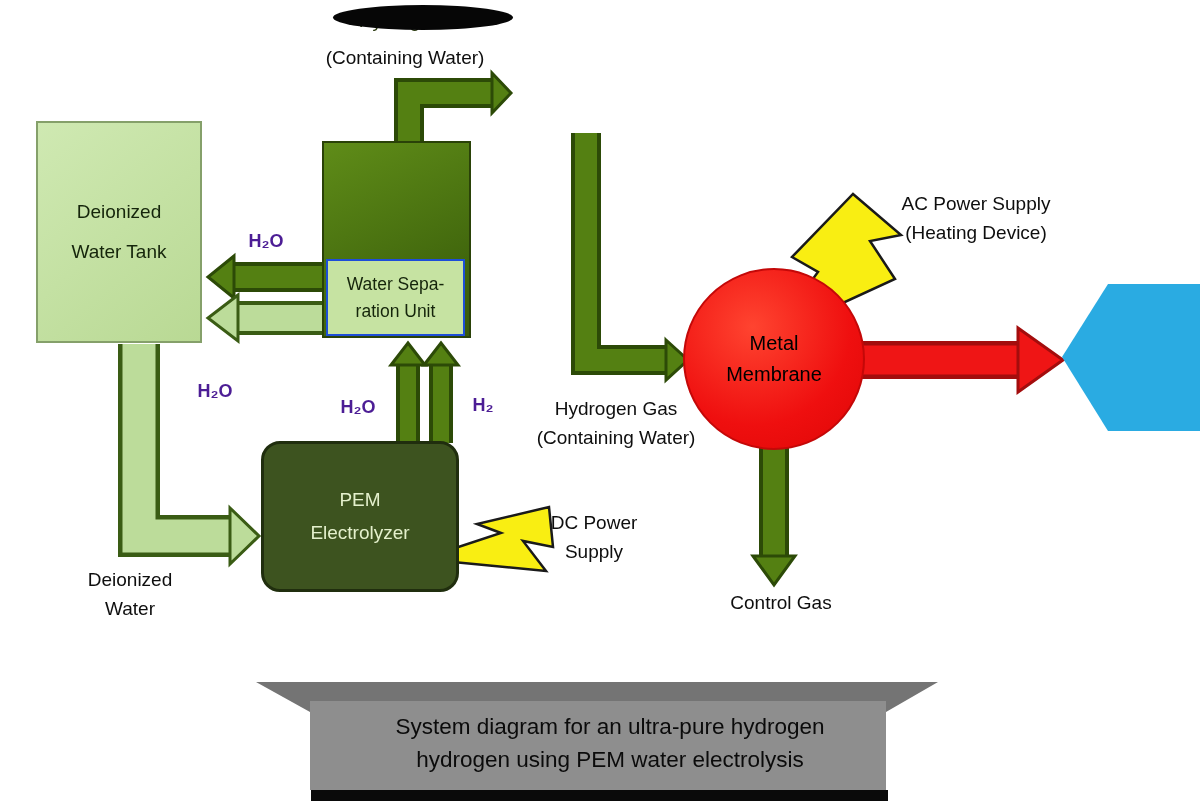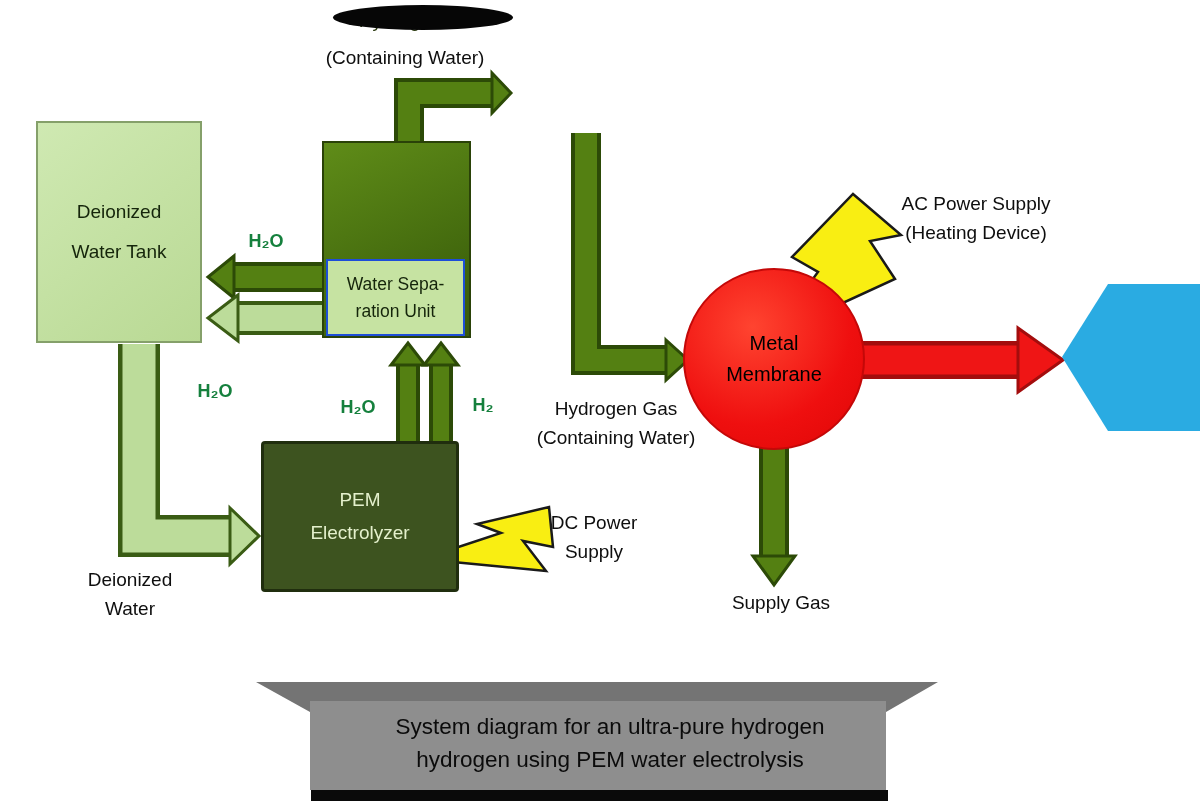--- a/index.html
+++ b/index.html
@@ -30,41 +30,41 @@
     left:326px; top:259px; width:139px; height:77px;
     background:#c6e3a2; border:2px solid #1d4ed8;
     color:#15250b; font-size:17.5px; line-height:1.5; z-index:2;
   }
   #pressure {
     left:511px; top:46px; width:136px; height:87px;
     background:linear-gradient(180deg,#5d8a16 0%, #466c0e 100%);
     border:2px solid #2a4208; color:#f3f6e2; font-size:17.5px; line-height:1.5;
   }
   #pem {
-    left:261px; top:441px; width:198px; height:151px; border-radius:4px;
+    left:261px; top:441px; width:198px; height:151px; border-radius:19px;
     background:#3d531f; border:3px solid #202e0e;
     color:#e4f0cc; font-size:19px; line-height:1.7;
   }
   #membrane {
     left:683px; top:268px; width:182px; height:182px; border-radius:50%;
     background:radial-gradient(circle at 38% 32%, #ff4430 0%, #ef0f0f 60%, #de0606 100%);
     border:2px solid #c40808; color:#000; font-size:20px; line-height:1.55;
   }
   #ultrapure-text {
     left:1072px; top:331px; width:126px; z-index:2; position:absolute;
     text-align:center; font-size:20px; line-height:1.5; color:#04131d;
   }
   #ultrapure-text span { display:block; }
 
   .lbl {
     position:absolute; z-index:2; text-align:center; white-space:nowrap;
     font-size:19px; line-height:1.55; transform:translateX(-50%); color:#0e0e0e;
   }
   .lbl span { display:block; }
-  .chem { font-weight:bold; font-size:18px; color:#15803d; }
+  .chem { font-weight:bold; font-size:18px; color:#4c1d95; }
 
   #caption { font-size:22.5px; line-height:1.45; color:#0b0b0b; z-index:3; }
 
   #redaction {
     position:absolute; left:333px; top:5px; width:180px; height:25px;
     background:#060606; border-radius:50%; z-index:4;
   }
 </style>
 </head>
 <body>
@@ -198,21 +198,21 @@
     <span>DC Power</span>
     <span>Supply</span>
   </div>
 
   <div class="lbl" style="left:130px; top:565px;">
     <span>Deionized</span>
     <span>Water</span>
   </div>
 
   <div class="lbl" style="left:781px; top:588px;">
-    <span>Supply Gas</span>
+    <span>Control Gas</span>
   </div>
 
   <div class="lbl" id="caption" style="left:598px; top:711px;margin-left:12px;">
     <span>System diagram for an ultra-pure hydrogen</span>
     <span>hydrogen using PEM water electrolysis</span>
   </div>
 
 </div>
 
 </body></html>

